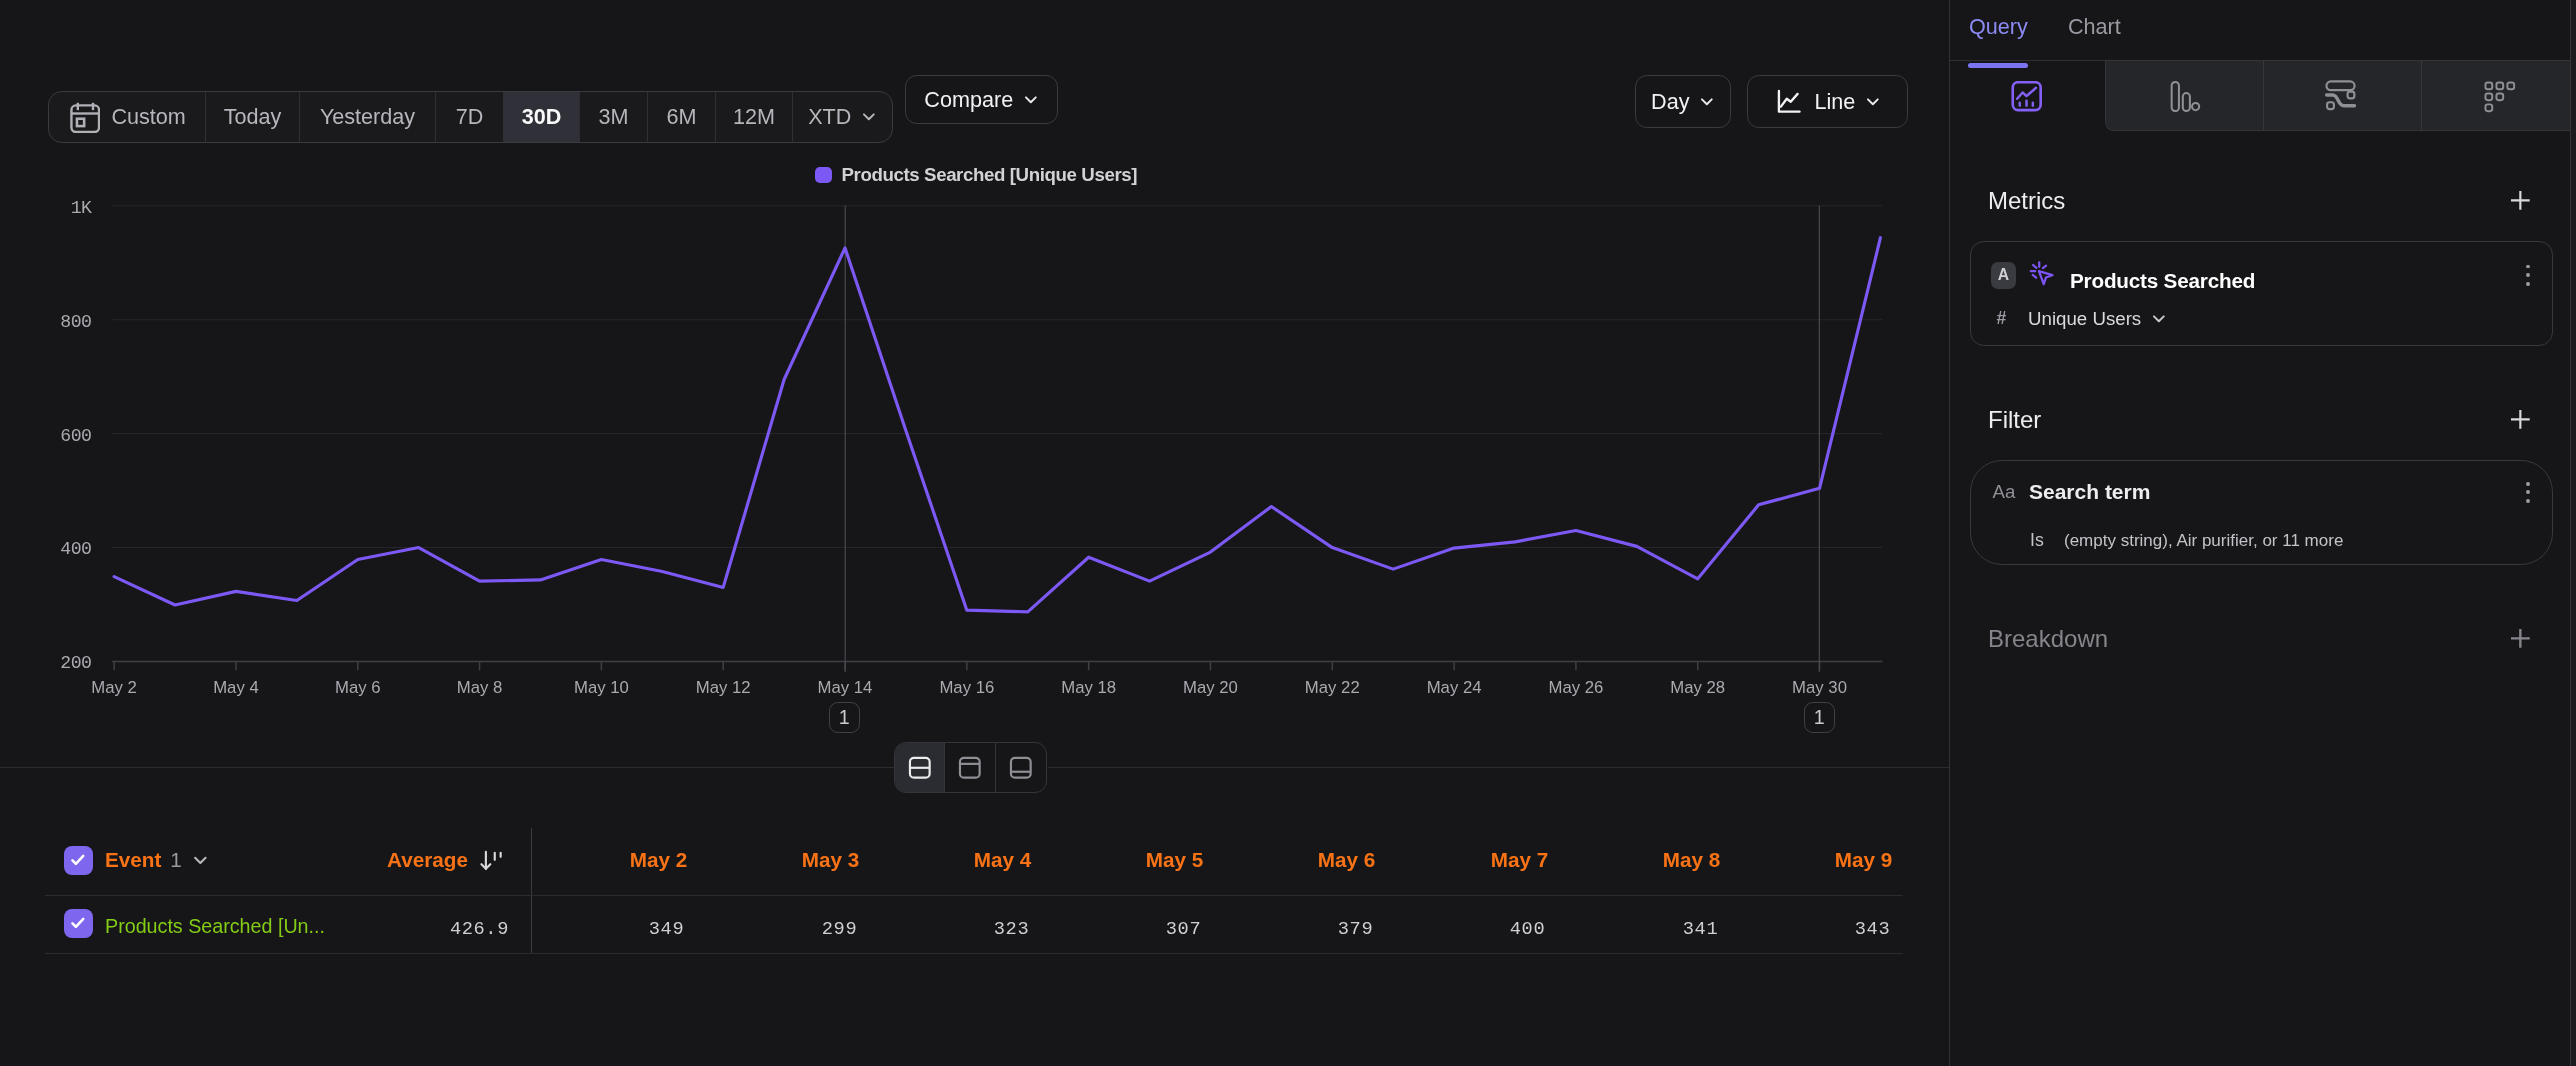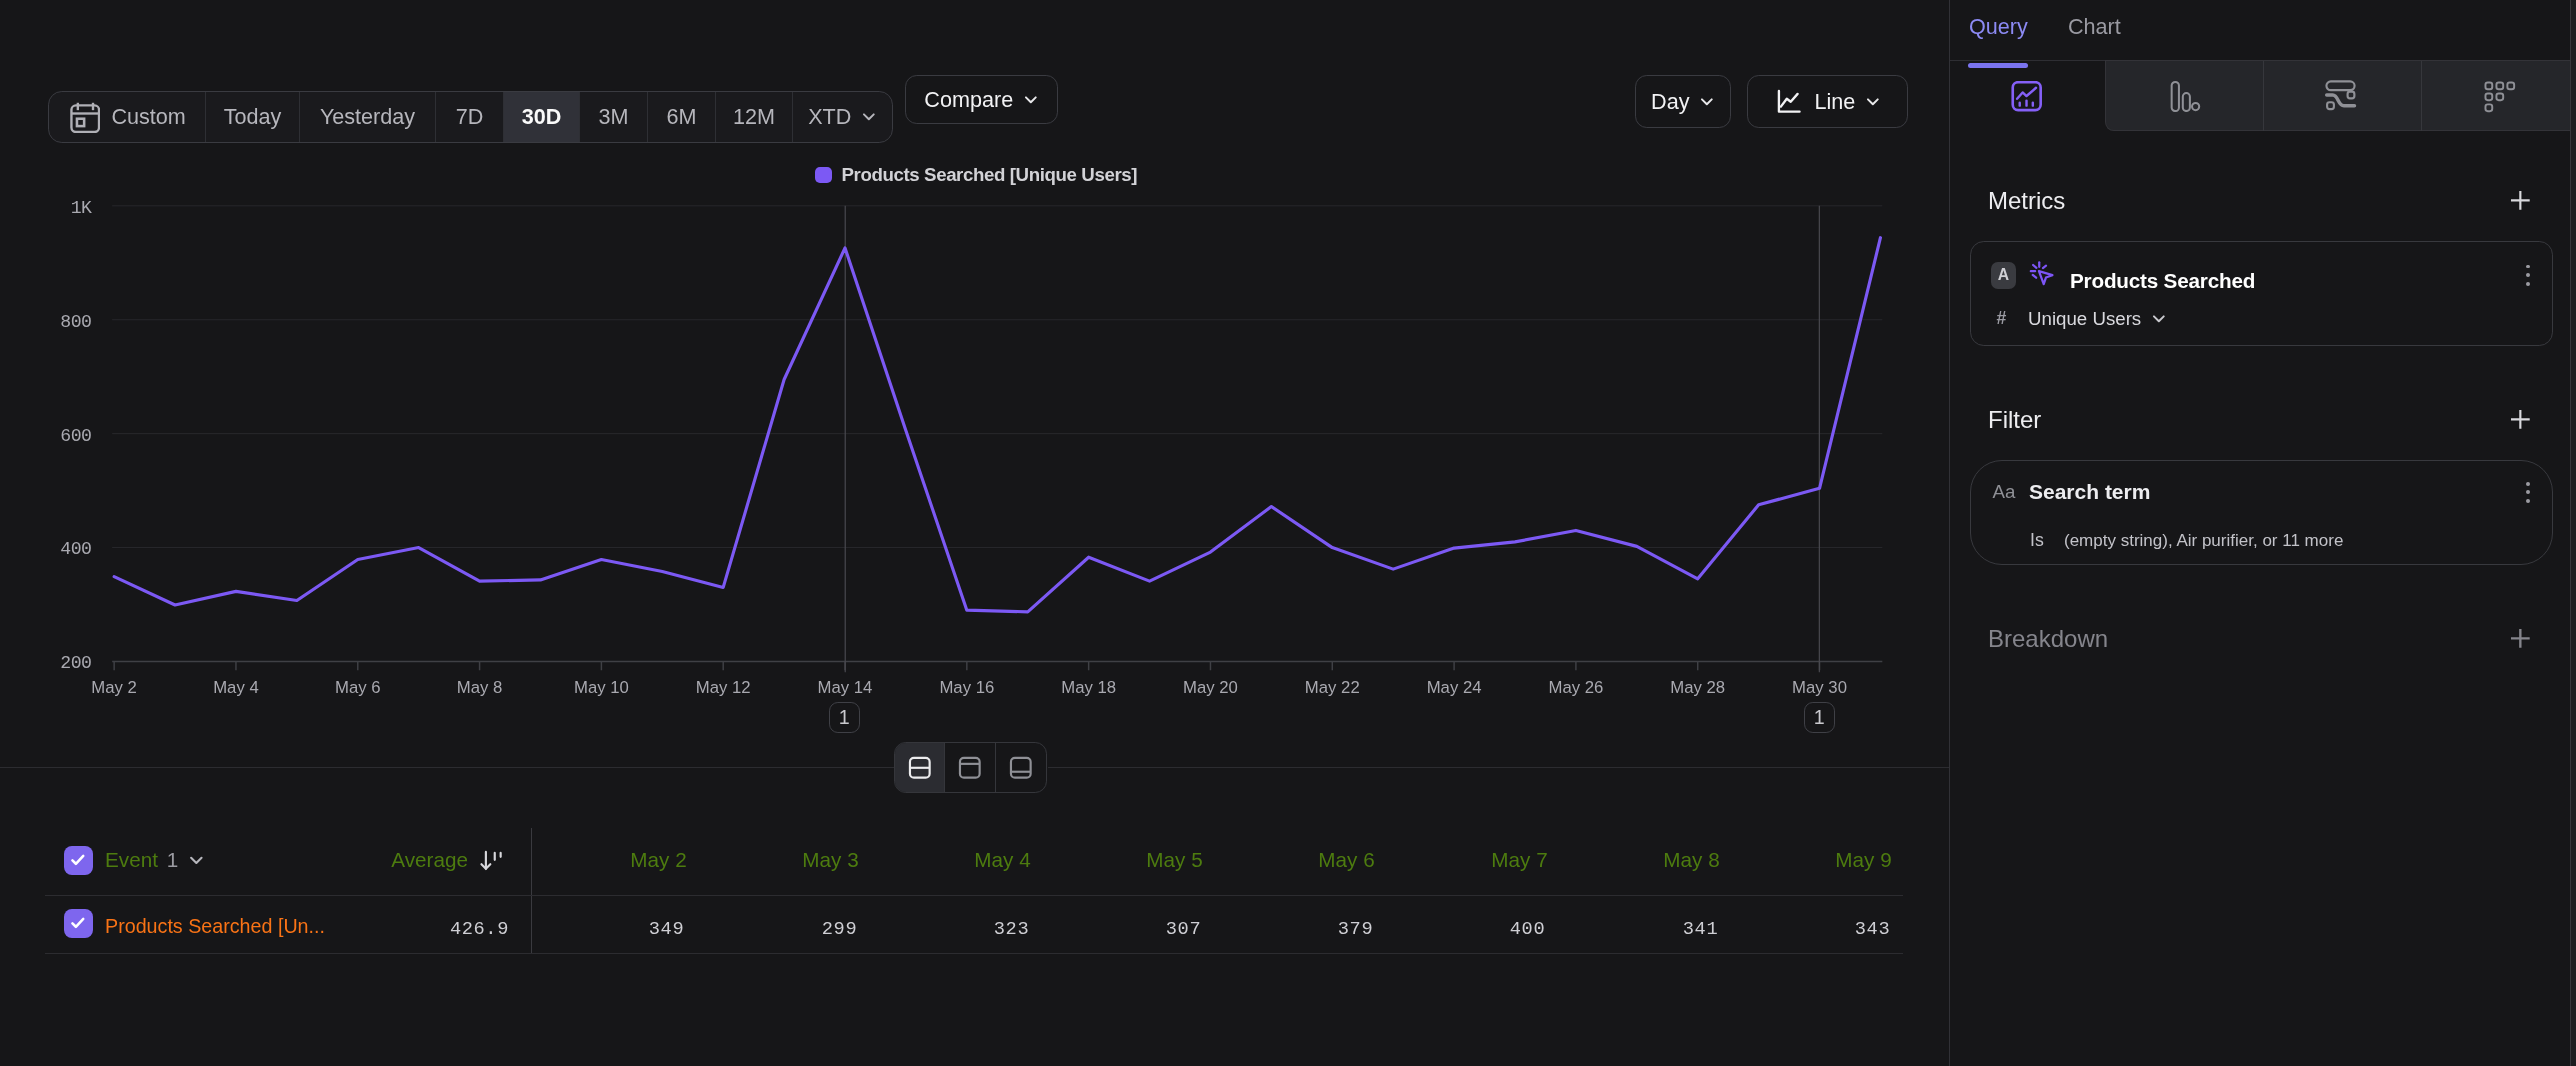--- a/index.html
+++ b/index.html
@@ -20,21 +20,21 @@
   .tabstrip-line{left:1950px;top:60px;width:626px;height:1px;background:#2e2e33;}
   .icontabs{left:2105px;top:60px;width:471px;height:71px;background:#25262a;border:1px solid #333338;border-right:none;box-sizing:border-box;border-radius:0 0 0 8.9px;}
   .icontabs .d{position:absolute;top:0;width:1px;height:70px;background:#36373c;}
   .sechead{font-size:24px;font-weight:400;color:#ededf0;}
   .plus{stroke:#d9d9dd;stroke-width:2.2;}
   .card{border:1px solid #38393e;border-radius:13.8px;box-sizing:border-box;}
   .badgeA{background:#3a3b40;border-radius:6.9px;color:#cfcfd4;font-weight:700;font-size:15.7px;display:flex;align-items:center;justify-content:center;}
   .dots3{display:flex;flex-direction:column;gap:4.9px;align-items:center;}
   .dots3 i{width:3.9px;height:3.9px;border-radius:50%;background:#9b9ba2;}
   
-  .hdr{font-weight:400;color:#4d7c0f;font-size:20.7px;}
+  .hdr{font-weight:700;color:#f97316;font-size:20.7px;}
   .cbx{width:28.5px;height:28.5px;border-radius:7.9px;background:#7e66ee;display:flex;align-items:center;justify-content:center;}
   .hline{background:#2c2c30;height:1px;}
   .num{font-family:"Liberation Mono",monospace;font-size:18.7px;color:#cfcfd4;letter-spacing:0.6px;}
 </style>
 </head>
 <body>
 
 <svg class="abs" style="left:0;top:0" width="2576" height="1067" viewBox="0 0 2618 1084" fill="none">
 
   <g stroke="#28282c" stroke-width="1">
@@ -195,21 +195,21 @@
 </svg>
 <div class="abs" style="left:531px;top:828px;width:1px;height:126px;background:#3a3a3f;"></div>
 <div class="abs hline" style="left:45px;top:895px;width:1858px;"></div>
 <div class="abs hline" style="left:45px;top:953px;width:1858px;"></div>
 
 <div class="abs cbx" style="left:64px;top:909px;">
   <svg width="17.7" height="17.7" viewBox="0 0 18 18">
       <path d="M3.5 9.5 L7 13 L14.5 5" stroke="#fff" stroke-width="2.6" fill="none" stroke-linecap="round" stroke-linejoin="round"></path>
     </svg>
 </div>
-<div class="abs" style="left:105px;top:912px;height:28.5px;display:flex;align-items:center;color:#f97316;font-size:19.7px;">Products Searched [Un...</div>
+<div class="abs" style="left:105px;top:912px;height:28.5px;display:flex;align-items:center;color:#84cc16;font-size:19.7px;">Products Searched [Un...</div>
 <div class="abs num" style="left:312px;top:915px;width:197px;height:28.5px;display:flex;align-items:center;justify-content:flex-end;">426.9</div>
 
 <div id="dateheads">
     <div class="abs hdr" style="left:580px;top:846px;width:157px;height:28.5px;display:flex;align-items:center;justify-content:center;">May 2</div>
     <div class="abs hdr" style="left:752px;top:846px;width:157px;height:28.5px;display:flex;align-items:center;justify-content:center;">May 3</div>
     <div class="abs hdr" style="left:924px;top:846px;width:157px;height:28.5px;display:flex;align-items:center;justify-content:center;">May 4</div>
     <div class="abs hdr" style="left:1096px;top:846px;width:157px;height:28.5px;display:flex;align-items:center;justify-content:center;">May 5</div>
     <div class="abs hdr" style="left:1268px;top:846px;width:157px;height:28.5px;display:flex;align-items:center;justify-content:center;">May 6</div>
     <div class="abs hdr" style="left:1441px;top:846px;width:157px;height:28.5px;display:flex;align-items:center;justify-content:center;">May 7</div>
     <div class="abs hdr" style="left:1613px;top:846px;width:157px;height:28.5px;display:flex;align-items:center;justify-content:center;">May 8</div>

